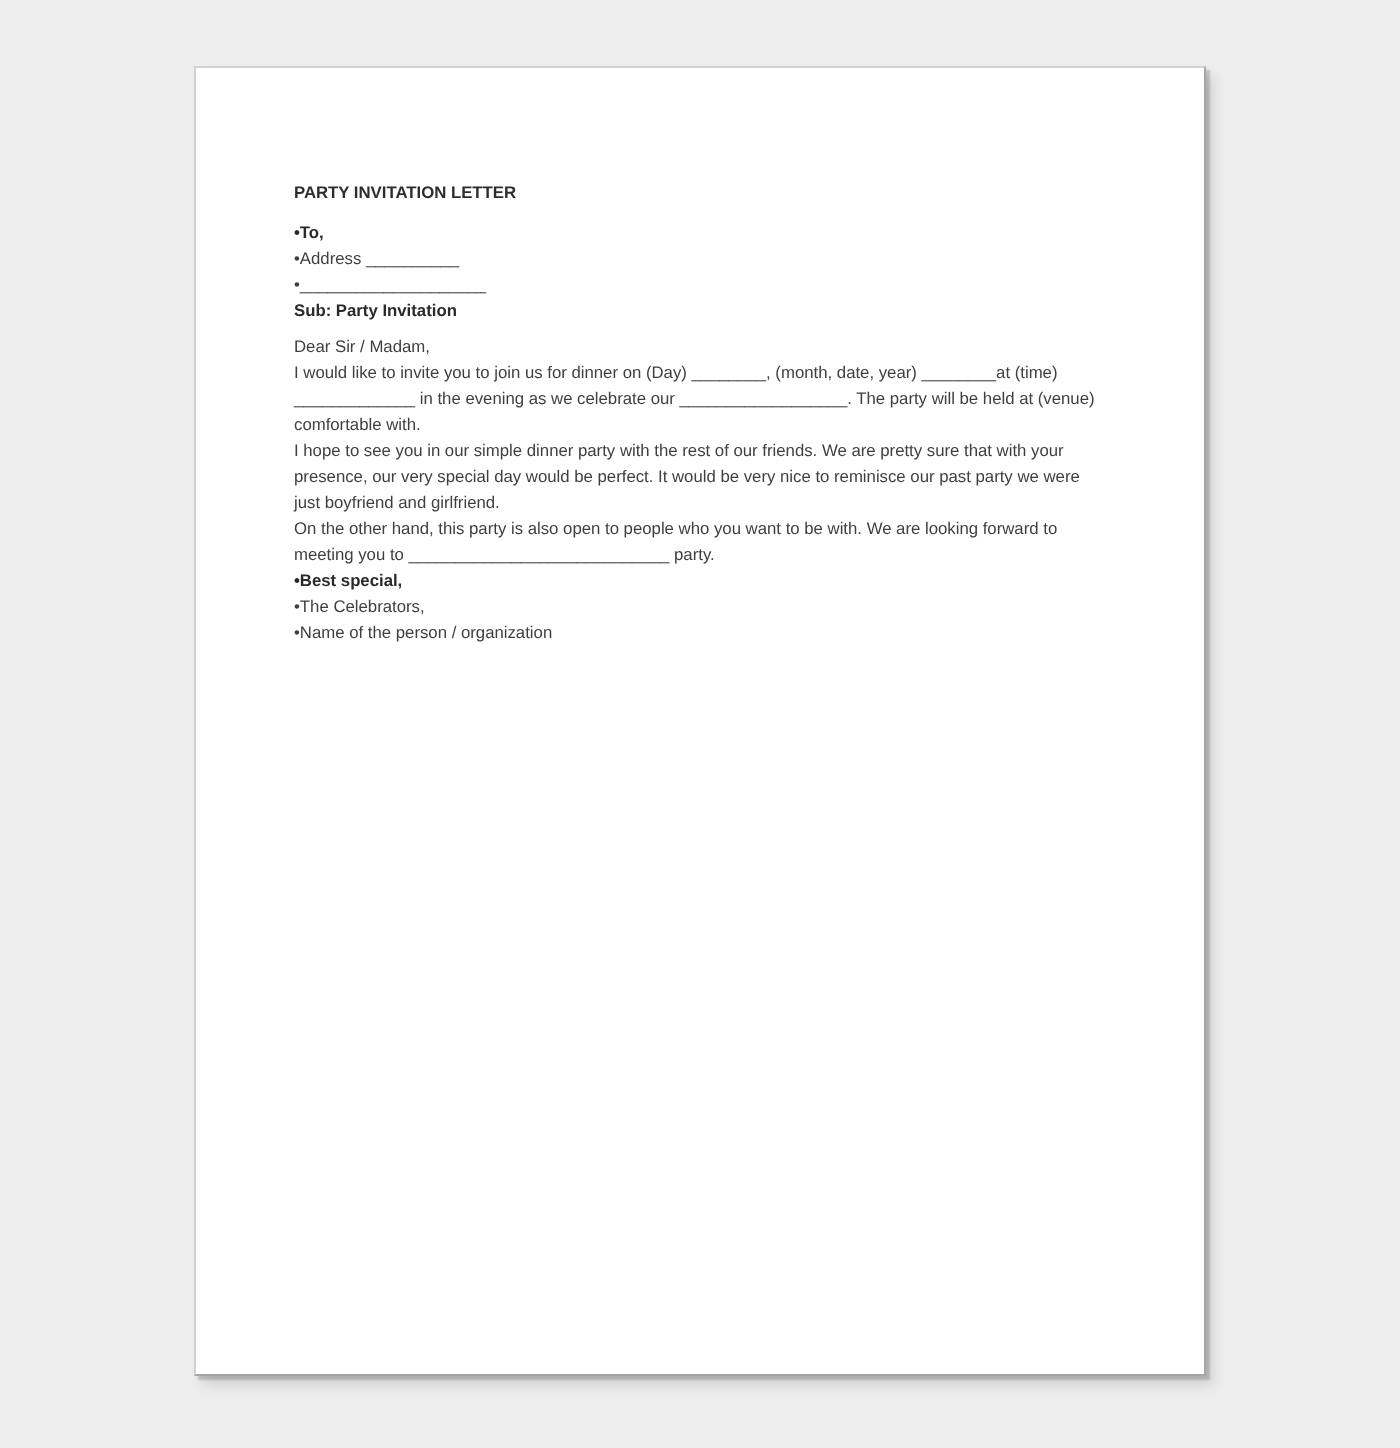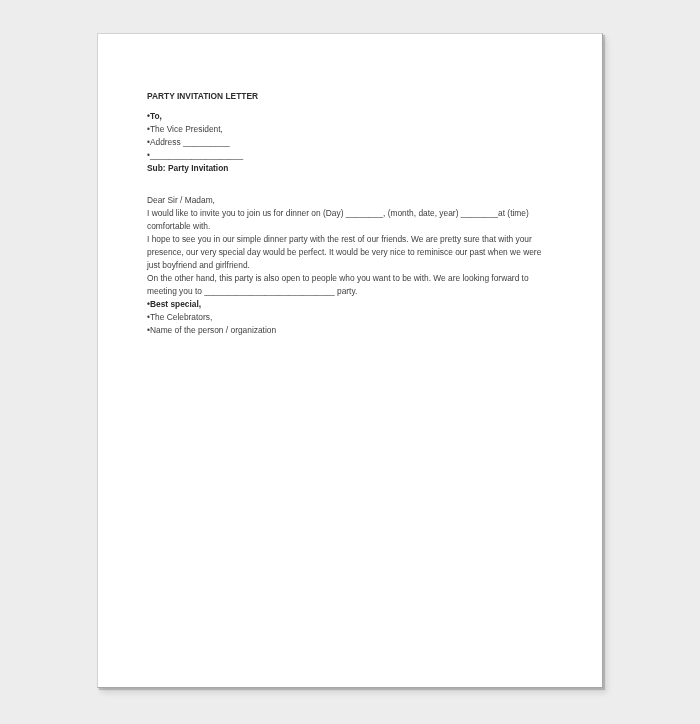--- a/index.html
+++ b/index.html
@@ -35,43 +35,43 @@
   }
   .bold {
     font-weight: bold;
     color: #2a2a2a;
   }
   .title {
     color: #2d2d2d;
     margin-bottom: 7px;
   }
   .salutation {
-    margin-top: 19px;
+    margin-top: 5px;
   }
 </style>
 </head>
 <body>
 
 <div class="canvas">
   <div class="paper">
     <div class="content">
       <div class="line bold title">PARTY INVITATION LETTER</div>
       <div id="header-block">
           <div class="line bold">•To,</div>
-          <div class="line">•The Vice President,</div>
           <div class="line">•Address __________</div>
           <div class="line">•____________________</div>
           <div class="line bold">Sub: Party Invitation</div>
         </div>
       <div class="line salutation">Dear Sir / Madam,</div>
       <div id="body-block">
           <div class="line">I would like to invite you to join us for dinner on (Day) ________, (month, date, year) ________at (time)</div>
+          <div class="line">_____________ in the evening as we celebrate our __________________. The party will be held at (venue)</div>
           <div class="line">comfortable with.</div>
           <div class="line">I hope to see you in our simple dinner party with the rest of our friends. We are pretty sure that with your</div>
-          <div class="line">presence, our very special day would be perfect. It would be very nice to reminisce our past when we were</div>
+          <div class="line">presence, our very special day would be perfect. It would be very nice to reminisce our past party we were</div>
           <div class="line">just boyfriend and girlfriend.</div>
           <div class="line">On the other hand, this party is also open to people who you want to be with. We are looking forward to</div>
           <div class="line">meeting you to ____________________________ party.</div>
         </div>
       <div id="closing-block">
           <div class="line bold">•Best special,</div>
           <div class="line">•The Celebrators,</div>
           <div class="line">•Name of the person / organization</div>
         </div>
     </div>

